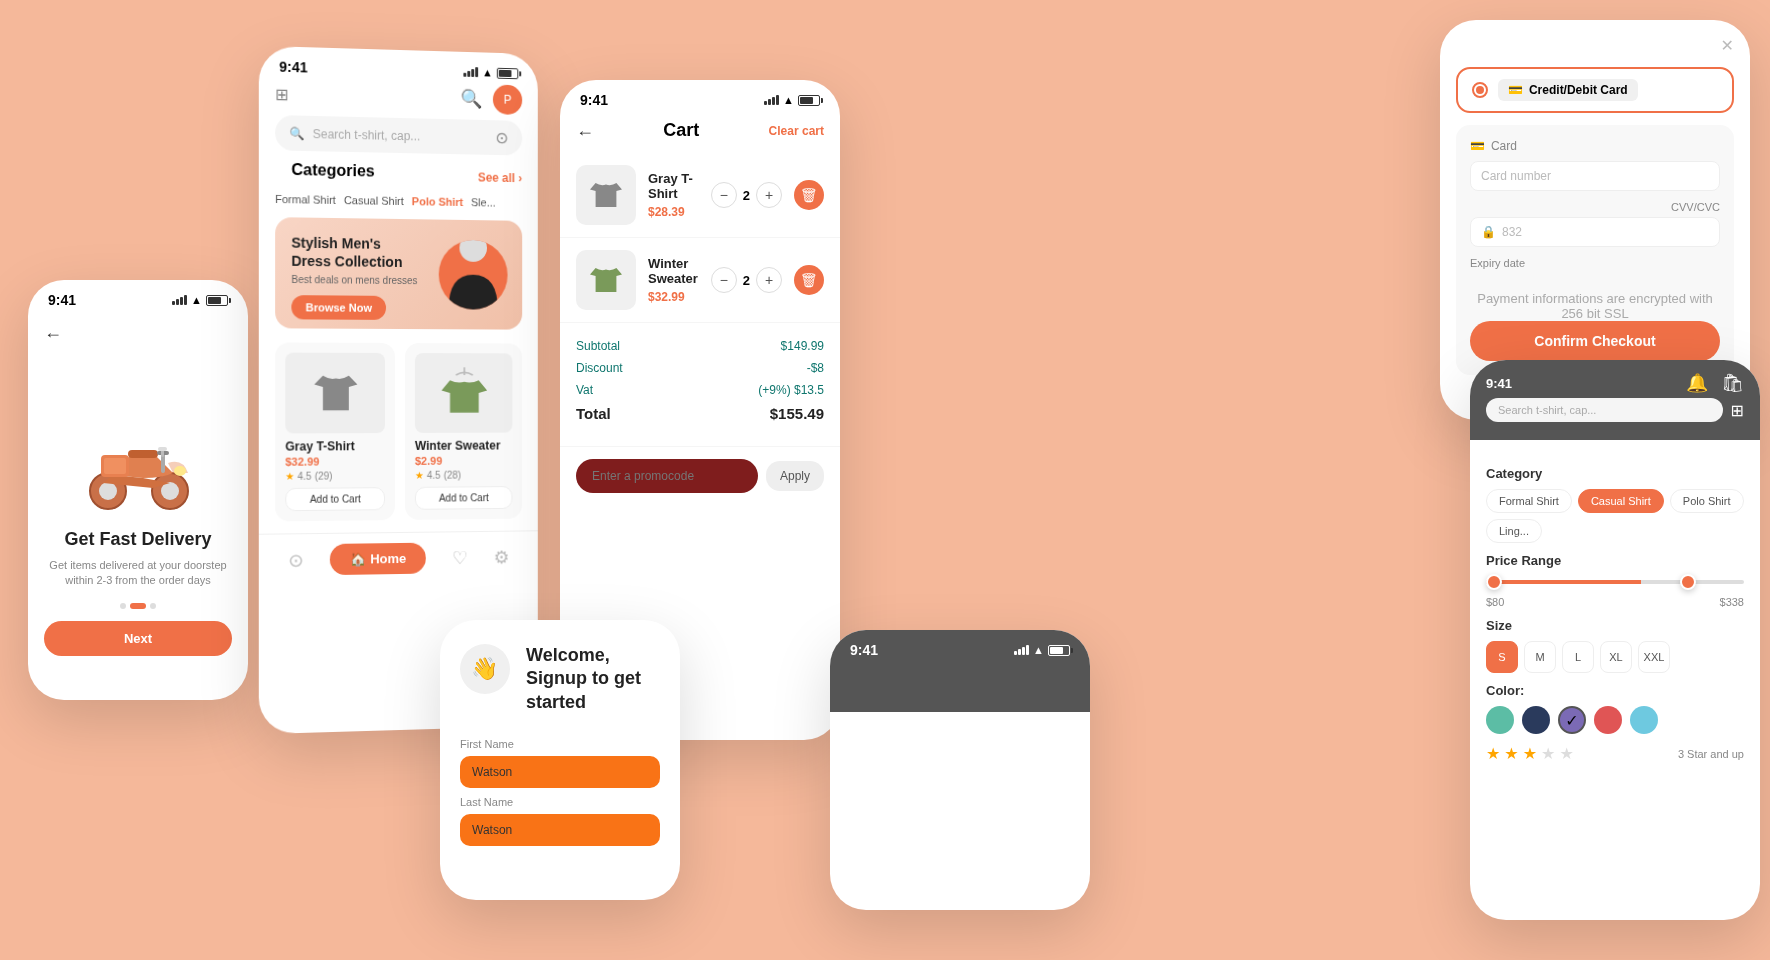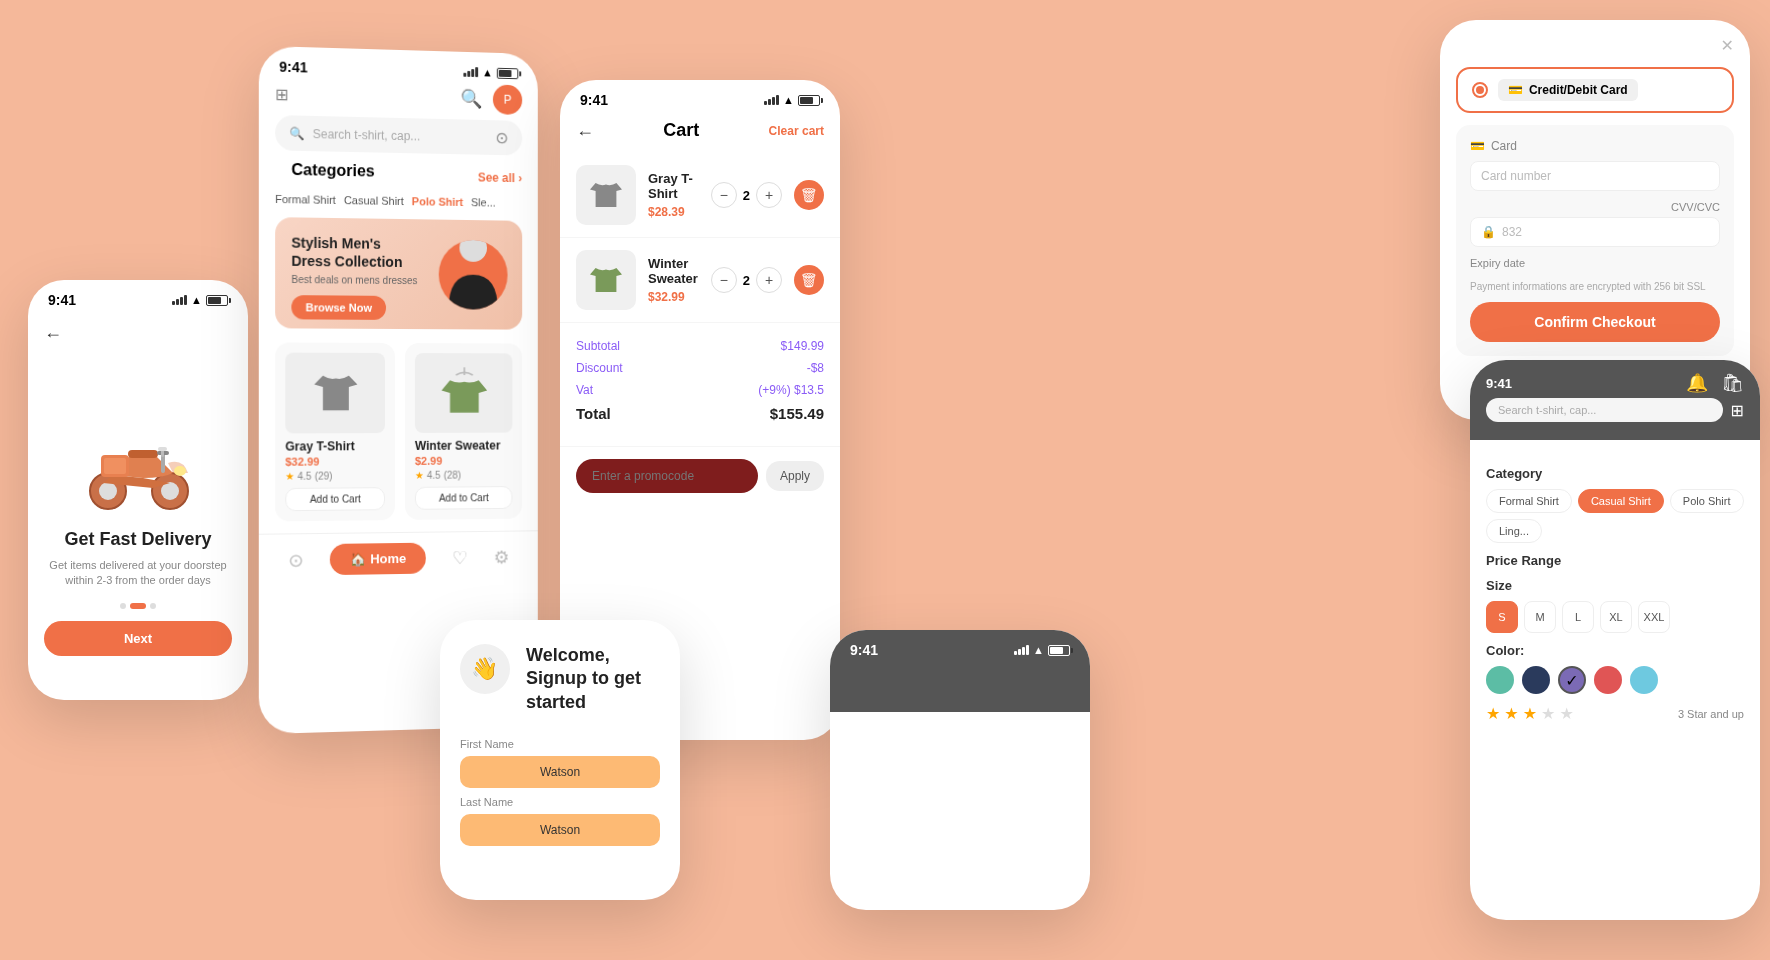--- a/index.html
+++ b/index.html
@@ -136,40 +136,40 @@
     #phone3 .cart-item { display: flex; align-items: center; gap: 12px; padding: 12px 16px; border-bottom: 1px solid #f5f5f5; }
     #phone3 .item-img { width: 60px; height: 60px; background: #f0f0f0; border-radius: 10px; display: flex; align-items: center; justify-content: center; flex-shrink: 0; }
     #phone3 .item-info { flex: 1; }
     #phone3 .item-name { font-size: 13px; font-weight: 600; color: #222; margin-bottom: 4px; }
     #phone3 .item-price { font-size: 12px; color: #F07047; font-weight: 600; }
     #phone3 .qty-ctrl { display: flex; align-items: center; gap: 6px; }
     #phone3 .qty-btn { width: 26px; height: 26px; border: 1.5px solid #ddd; border-radius: 50%; display: flex; align-items: center; justify-content: center; font-size: 14px; color: #555; cursor: pointer; background: #fff; }
     #phone3 .qty-num { font-size: 13px; font-weight: 600; }
     #phone3 .delete-btn { width: 30px; height: 30px; background: #F07047; border-radius: 50%; display: flex; align-items: center; justify-content: center; color: #fff; font-size: 14px; cursor: pointer; flex-shrink: 0; }
     #phone3 .order-summary { padding: 16px; border-bottom: 1px solid #f5f5f5; }
-    #phone3 .summary-row { display: flex; justify-content: space-between; margin-bottom: 8px; font-size: 12px; color: #8b5cf6; }
+    #phone3 .summary-row { display: flex; justify-content: space-between; margin-bottom: 8px; font-size: 12px; color: #0f766e; }
     #phone3 .summary-row.total { color: #222; font-weight: 700; font-size: 15px; }
     #phone3 .promo-section { padding: 12px 16px; }
     #phone3 .promo-input { width: 100%; background: #7f1d1d; border: none; border-radius: 20px; padding: 10px 16px; font-size: 12px; color: #aaa; outline: none; }
     #phone3 .apply-btn { background: #eee; border: none; border-radius: 14px; padding: 8px 14px; font-size: 12px; cursor: pointer; color: #555; }
     #phone3 .checkout-btn { margin: 8px 16px; width: calc(100% - 32px); padding: 13px; font-size: 14px; }
 
     
     #phone4 {
       width: 240px;
       height: 280px;
       left: 440px;
       top: 620px;
     }
     #phone4 .signup-content { padding: 24px 20px; display: flex; align-items: flex-start; gap: 16px; }
     #phone4 .wave-emoji { width: 50px; height: 50px; background: #f0f0f0; border-radius: 50%; display: flex; align-items: center; justify-content: center; font-size: 22px; flex-shrink: 0; }
     #phone4 .signup-title { font-size: 18px; font-weight: 700; color: #222; line-height: 1.3; }
     #phone4 .form-section { padding: 0 20px; }
     #phone4 .form-label { font-size: 11px; color: #888; margin-bottom: 6px; }
-    #phone4 .form-input { width: 100%; background: #fdba74; border: none; border-radius: 10px; padding: 9px 12px; font-size: 12px; color: #333; outline: none; text-align: center; }
+    #phone4 .form-input { width: 100%; background: #f97316; border: none; border-radius: 10px; padding: 9px 12px; font-size: 12px; color: #333; outline: none; }
 
     
     #phone5 {
       width: 260px;
       height: 280px;
       left: 830px;
       top: 630px;
     }
     #phone5 .status-bar { background: #555; color: #fff; }
     #phone5 .status-bar .signal-bars span { background: #fff; }
@@ -190,21 +190,21 @@
       top: 20px;
     }
     #phone6 .payment-header { padding: 16px 16px 8px; }
     #phone6 .payment-option { display: flex; align-items: center; gap: 10px; background: #fff; border: 2px solid #F07047; border-radius: 14px; padding: 10px 14px; margin: 0 16px 12px; }
     #phone6 .radio-dot { width: 16px; height: 16px; border: 2px solid #F07047; border-radius: 50%; display: flex; align-items: center; justify-content: center; flex-shrink: 0; }
     #phone6 .radio-dot.selected::after { content: ''; width: 8px; height: 8px; background: #F07047; border-radius: 50%; display: block; }
     #phone6 .card-chip { background: #f0f0f0; border-radius: 6px; padding: 4px 10px; display: flex; align-items: center; gap: 6px; font-size: 12px; font-weight: 600; }
     #phone6 .close-btn { margin-left: auto; color: #bbb; font-size: 16px; cursor: pointer; }
     #phone6 .card-form { margin: 0 16px; background: #f8f8f8; border-radius: 14px; padding: 14px; }
     #phone6 .form-input-box { background: #fff; border: 1px solid #eee; border-radius: 8px; padding: 7px 10px; font-size: 12px; color: #bbb; display: flex; align-items: center; gap: 6px; }
-    #phone6 .ssl-note { font-size: 10px; color: #aaa; text-align: left; margin-bottom: 10px; }
+    #phone6 .ssl-note { font-size: 13px; color: #aaa; text-align: center; }
     #phone6 .confirm-btn { width: 100%; padding: 12px; font-size: 14px; font-weight: 700; }
 
     
     #phone7 {
       width: 290px;
       height: 560px;
       right: 10px;
       top: 360px;
     }
     #phone7 .filter-header-bar { background: #555; height: 80px; border-radius: 28px 28px 0 0; position: relative; padding: 12px 16px; }
@@ -554,21 +554,21 @@
     </div>
     <div style="display:flex;justify-content:space-between;gap:10px;margin-bottom:10px;">
       <div style="flex:1;">
         <div style="font-size:11px;color:#888;text-align:right;margin-bottom:4px;">CVV/CVC</div>
         <div class="form-input-box">
           <span>🔒</span>
           <span>832</span>
         </div>
       </div>
     </div>
-    <div style="margin-bottom:12px;">
+    <div style="margin-bottom:22px;">
       <div style="font-size:11px;color:#888;margin-bottom:4px;">Expiry date</div>
     </div>
     <div class="ssl-note">Payment informations are encrypted with 256 bit SSL</div>
     <button class="btn-orange confirm-btn">Confirm Checkout</button>
   </div>
 </div>
 
 <div class="phone-card" id="phone7">
   <div class="filter-header-bar">
     <div class="filter-status">
@@ -589,20 +589,30 @@
   <div class="filter-body">
     <div class="filter-section-title">Category</div>
     <div class="cat-chips">
       <span class="cat-chip">Formal Shirt</span>
       <span class="cat-chip active">Casual Shirt</span>
       <span class="cat-chip">Polo Shirt</span>
       <span class="cat-chip">Ling...</span>
     </div>
 
     <div class="filter-section-title">Price Range</div>
+    <div class="price-range">
+      <div class="price-slider">
+        <div class="slider-thumb left"></div>
+        <div class="slider-thumb right"></div>
+      </div>
+      <div class="price-labels">
+        <span>$80</span>
+        <span>$338</span>
+      </div>
+    </div>
 
     <div class="filter-section-title">Size</div>
     <div class="size-chips">
       <div class="size-chip active">S</div>
       <div class="size-chip">M</div>
       <div class="size-chip">L</div>
       <div class="size-chip">XL</div>
       <div class="size-chip">XXL</div>
     </div>
 

